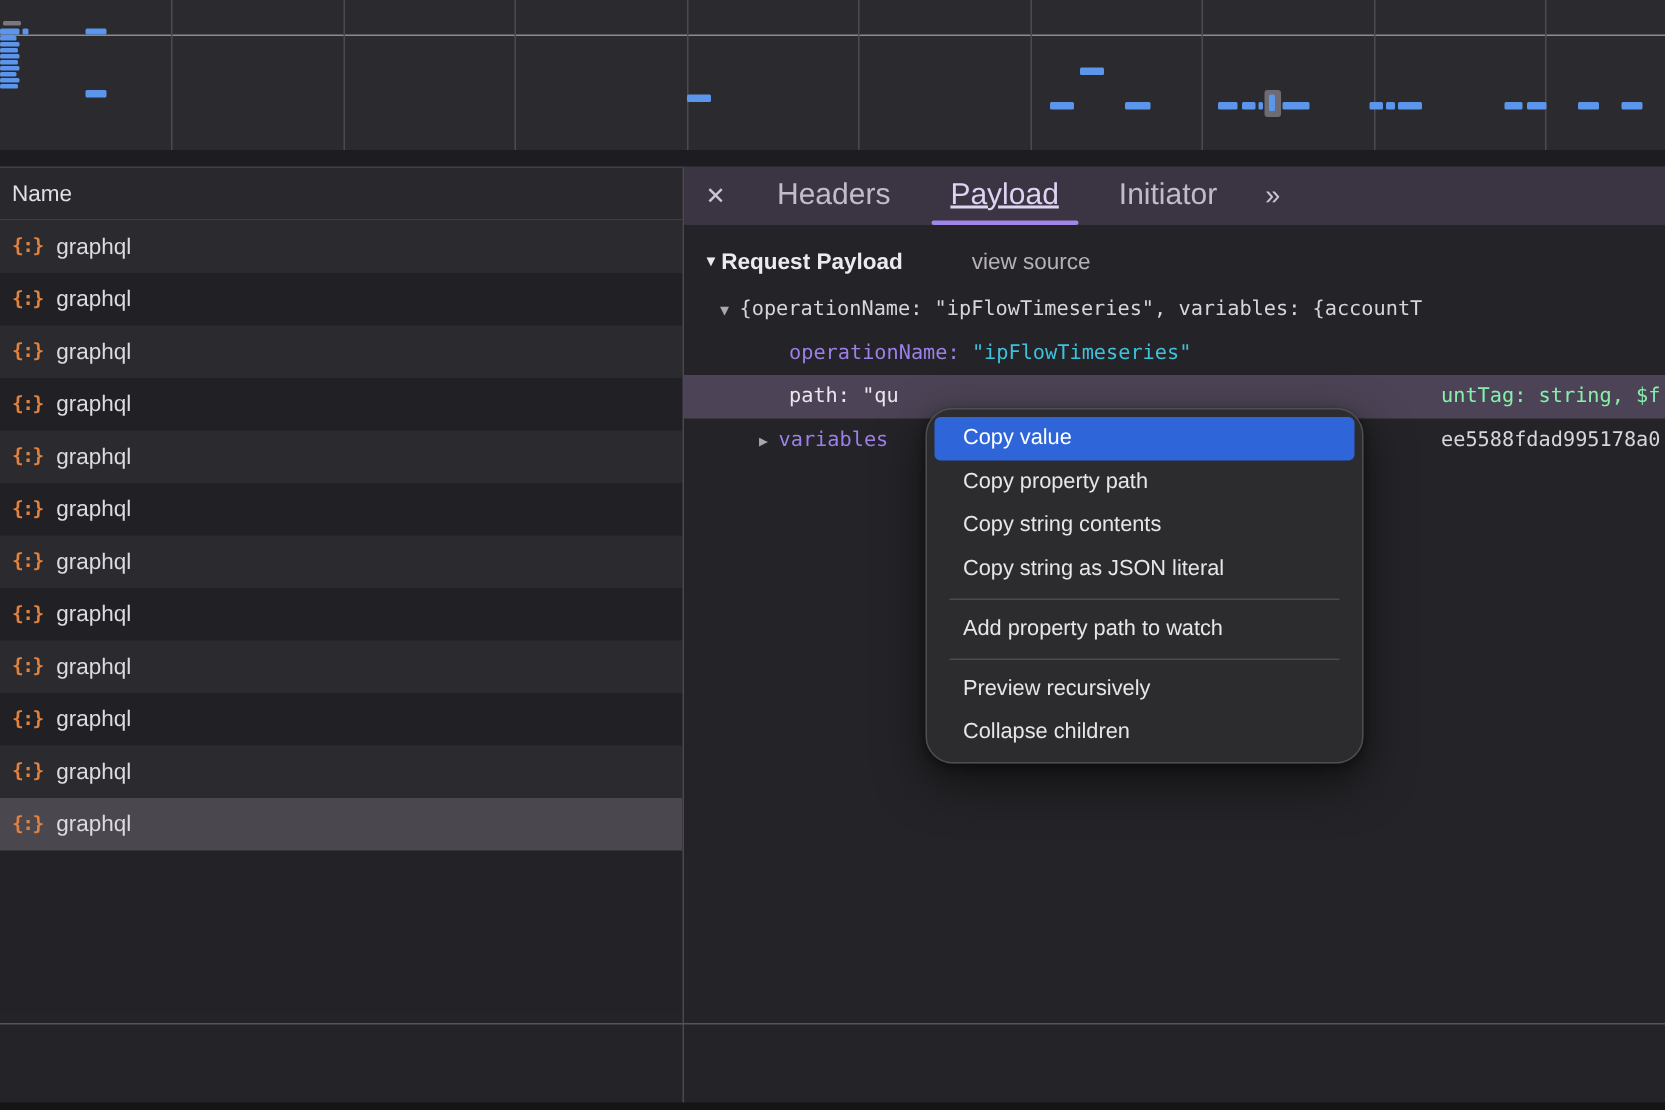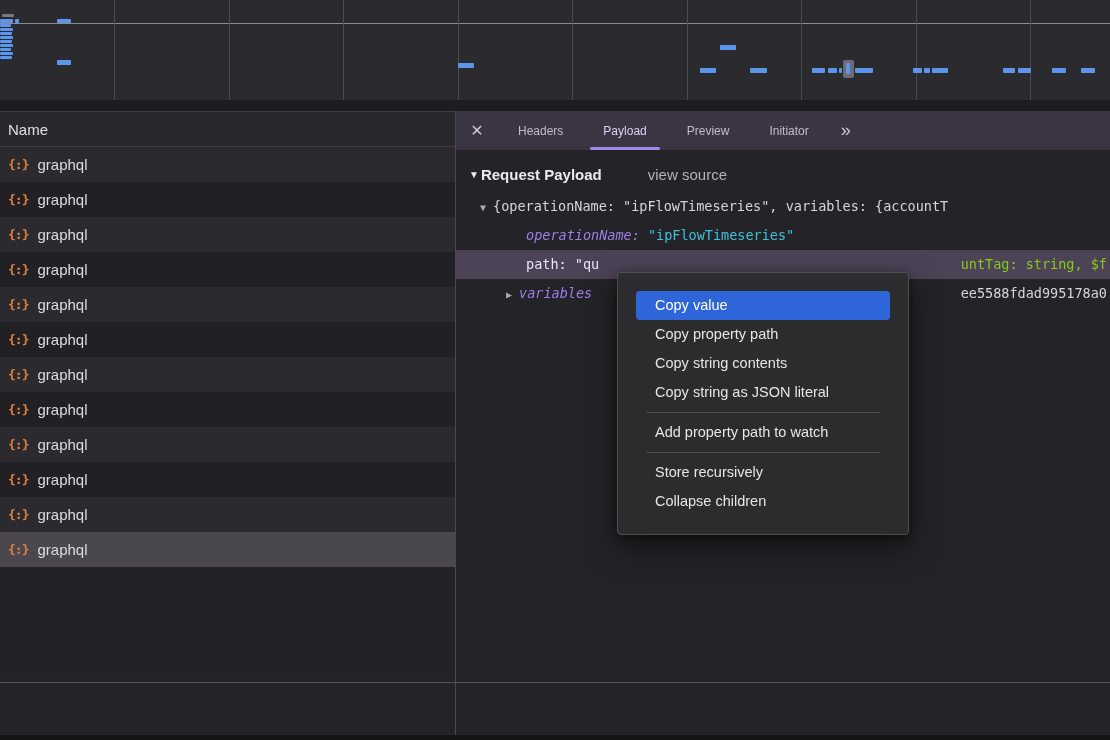--- a/index.html
+++ b/index.html
@@ -29,53 +29,53 @@
   .req-row.shade-a { background:#2b2a2f; }
   .req-row.shade-b { background:#212025; }
   .req-row.selected { background:#4a474e; }
   .req-icon { color:#e0813f; font-family:"DejaVu Sans Mono", monospace; font-weight:bold; font-size:13px; letter-spacing:-1px; }
   .req-label { color:#dcdbdf; font-size:15px; }
 
   
   .right-panel { position:absolute; left:455px; top:111px; width:655px; height:629px; background:#242327; border-left:1px solid #4a494e; }
   .tabs-bar { display:flex; align-items:stretch; height:39px; background:#3b3443; }
   .close-btn { width:42px; display:flex; align-items:center; justify-content:center; color:#cbc6d3; font-size:16px; cursor:pointer; }
-  .tab { position:relative; display:flex; align-items:center; padding:0 20px; color:#c1bbca; font-size:12px; cursor:pointer; }
-  .tab.active { color:#ded3f3; }
+  .tab { position:relative; display:flex; align-items:center; padding:0 20px; color:#c1bbca; font-size:20px; cursor:pointer; }
+  .tab.active { color:#ded3f3;text-decoration:underline; }
   .tab.active::after { content:""; position:absolute; left:7px; right:7px; bottom:0; height:3px; border-radius:2px; background:#9f86e8; }
   .more-tabs { display:flex; align-items:center; padding:0 12px; color:#cbc6d3; font-size:18px; letter-spacing:-2px; cursor:pointer; }
 
   .payload-content { position:relative; width:100%; height:532px; overflow:hidden; }
   .section-row { display:flex; align-items:center; height:36px; padding-left:13px; margin-top:6px; }
   .section-tri { color:#eceaee; font-size:10px; margin-right:2px; }
   .section-title { color:#eceaee; font-size:15px; font-weight:bold; }
   .view-source { color:#b5b1b8; font-size:15px; margin-left:46px; cursor:pointer; }
 
   .tree { font-family:"DejaVu Sans Mono", monospace; font-size:13.5px; }
   .tree-row { position:relative; height:29px; line-height:29px; white-space:nowrap; overflow:hidden; }
   .tree-tri { color:#aaa7ae; font-size:10px; margin-right:7px; }
   .root-row { padding-left:24px; color:#d7d5d9; }
   .kv-row { padding-left:70px; }
-  .key-purple { color:#9d7fe8;font-style:italic; }
+  .key-purple { color:#9d7fe8; }
   .val-cyan { color:#3ec1dc; }
   .query-row { background:#4c4456; color:#e9e6ef; }
   .vars-row { padding-left:50px; }
   .frag-right { position:absolute; right:3px; top:0; height:29px; line-height:29px; }
-  .query-row .frag-right { color:#84cc16; }
+  .query-row .frag-right { color:#86efac; }
   .vars-row .frag-right { color:#d7d5d9;margin-left:36px; }
 
   
   .summary-divider { position:absolute; left:0; top:682px; width:1110px; height:1px; background:#55545a; z-index:5; }
   .bottom-edge { position:absolute; left:0; top:735px; width:1110px; height:5px; background:#141416; z-index:6; }
 
   
   .context-menu {
     position:absolute; left:617px; top:272px; width:292px; z-index:20;
-    background:rgba(44,44,47,0.97); border:1px solid #4e4e51; border-radius:4px;
-    padding:18px; box-shadow:0 12px 32px rgba(0,0,0,0.55), 0 2px 8px rgba(0,0,0,0.4);
+    background:rgba(44,44,47,0.97); border:1px solid #4e4e51; border-radius:18px;
+    padding:5px; box-shadow:0 12px 32px rgba(0,0,0,0.55), 0 2px 8px rgba(0,0,0,0.4);
   }
   .menu-item {
     height:29px; line-height:29px; padding-left:19px; border-radius:4px;
     color:#e6e6e8; font-size:14.5px; cursor:default; white-space:nowrap; overflow:hidden;
   }
   .menu-item.highlighted { color:#ffffff; }
   .menu-sep { height:1px; background:#4b4b4d; margin:5px 10px; }
 </style>
 </head>
 <body>
@@ -182,21 +182,20 @@
         </div>
       </div>
   </div>
 
   <div class="right-panel">
     <div class="tabs-bar">
       <div class="close-btn">✕</div>
       <div style="display:flex; align-items:stretch;">
           <div class="tab">Headers</div>
           <div class="tab active">Payload</div>
-          <div class="tab">Preview</div>
           <div class="tab">Initiator</div>
         </div>
       <div class="more-tabs">»</div>
     </div>
 
     <div class="payload-content">
       <div class="section-row">
         <span class="section-tri">▼</span>
         <span class="section-title">Request Payload</span>
         <span class="view-source">view source</span>
@@ -228,17 +227,17 @@
   <div class="bottom-edge"></div>
 
   <div class="context-menu">
       <div class="menu-item highlighted" style="background: rgb(46, 101, 217);">Copy value</div>
       <div class="menu-item">Copy property path</div>
       <div class="menu-item">Copy string contents</div>
       <div class="menu-item">Copy string as JSON literal</div>
       <div class="menu-sep"></div>
       <div class="menu-item">Add property path to watch</div>
       <div class="menu-sep"></div>
-      <div class="menu-item">Store recursively</div>
+      <div class="menu-item">Preview recursively</div>
       <div class="menu-item">Collapse children</div>
     </div>
 
 </div>
 
 </body></html>

